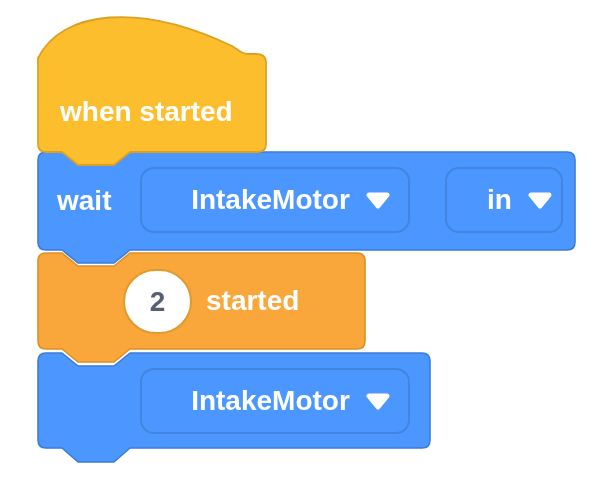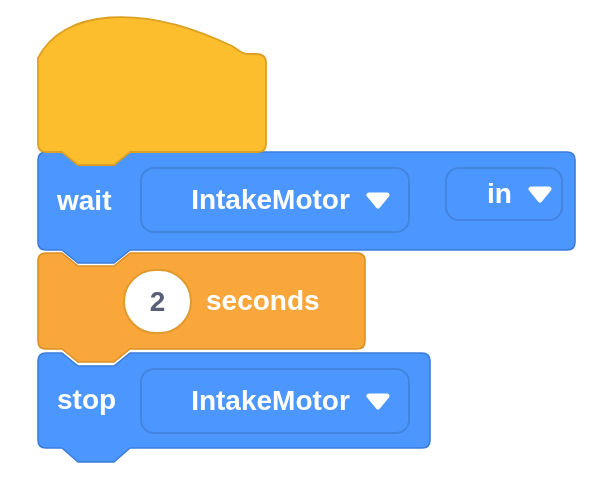--- a/index.html
+++ b/index.html
@@ -51,21 +51,21 @@
     border-radius: 14px;
     display: flex; align-items: center; justify-content: center;
     gap: 15px;
     color: var(--text-white);
     font-size: 28px; font-weight: 700;
     white-space: nowrap;
     cursor: pointer;
     padding-left: 32px;
   }
   .dd-spin-motor { left: 140px; top: 167px; width: 270px; height: 66px; }
-  .dd-spin-dir   { left: 445px; top: 167px; width: 118px; height: 54px; }
+  .dd-spin-dir   { left: 445px; top: 167px; width: 118px; height: 66px; }
   .dd-stop-motor { left: 140px; top: 368px; width: 270px; height: 66px; }
 
   .arrow-icon { display: block; }
   .arrow-icon path { fill: var(--text-white); stroke: var(--text-white); stroke-width: 5; stroke-linejoin: round; }
 
   .oval-input {
     position: absolute;
     left: 123px; top: 269px; width: 69px; height: 65px;
     background: var(--oval-fill);
     border: 2px solid var(--oval-border);
@@ -93,20 +93,21 @@
 
     <path class="shape-blue" d="M 46,152 L 62,152 L 78,165 L 114,165 L 130,152 L 567,152 Q 575,152 575,160
              L 575,242 Q 575,250 567,250 L 130,250 L 114,263 L 78,263 L 62,250 L 46,250
              Q 38,250 38,242 L 38,160 Q 38,152 46,152 Z"></path>
 
     <path class="shape-hat" d="M 38,58 C 62,10 140,2 232,46 C 238,49 240,54 248,54 L 256,54 Q 266,54 266,62
              L 266,144 Q 266,152 258,152 L 130,152 L 114,165 L 78,165 L 62,152 L 46,152
              Q 38,152 38,144 Z"></path>
   </svg>
 
+  <div class="lbl lbl-hat">when started</div>
 
   <div class="lbl lbl-spin">wait</div>
 
   <div class="dropdown dd-spin-motor">
     <span>IntakeMotor</span>
     <svg class="arrow-icon" width="26" height="17" viewBox="0 0 26 17">
       <path d="M4 3 L22 3 L13 14 Z"></path>
     </svg>
   </div>
 
@@ -115,23 +116,22 @@
     <svg class="arrow-icon" width="26" height="17" viewBox="0 0 26 17">
       <path d="M4 3 L22 3 L13 14 Z"></path>
     </svg>
   </div>
 
 
   <div class="oval-input">
     <span>2</span>
   </div>
 
-  <div class="lbl lbl-secs">seconds</div>
+  <div class="lbl lbl-secs">started</div>
 
-  <div class="lbl lbl-stop">stop</div>
 
   <div class="dropdown dd-stop-motor">
     <span>IntakeMotor</span>
     <svg class="arrow-icon" width="26" height="17" viewBox="0 0 26 17">
       <path d="M4 3 L22 3 L13 14 Z"></path>
     </svg>
   </div>
 
 </div>
 

